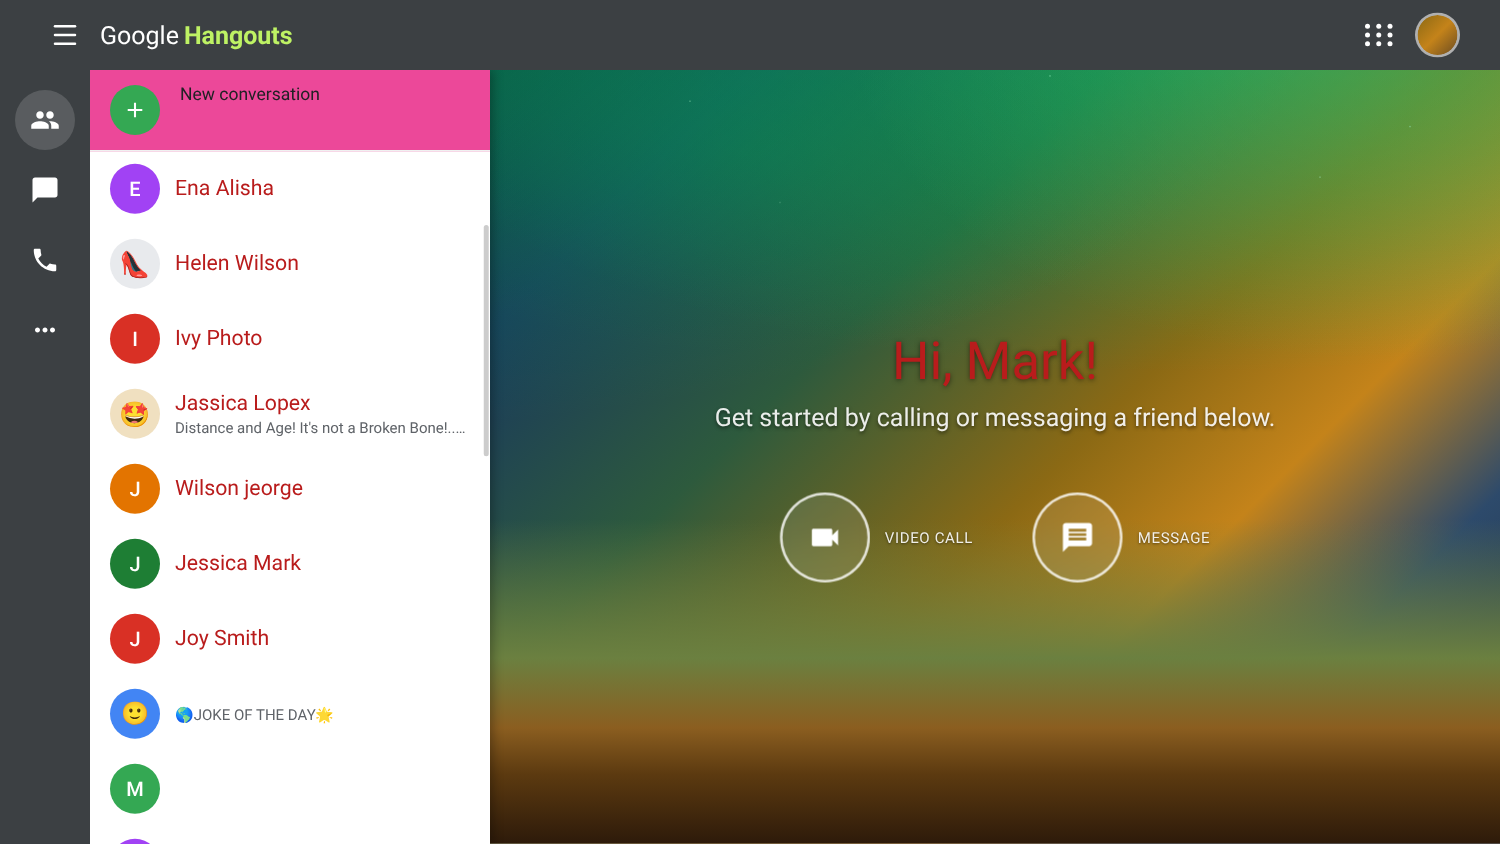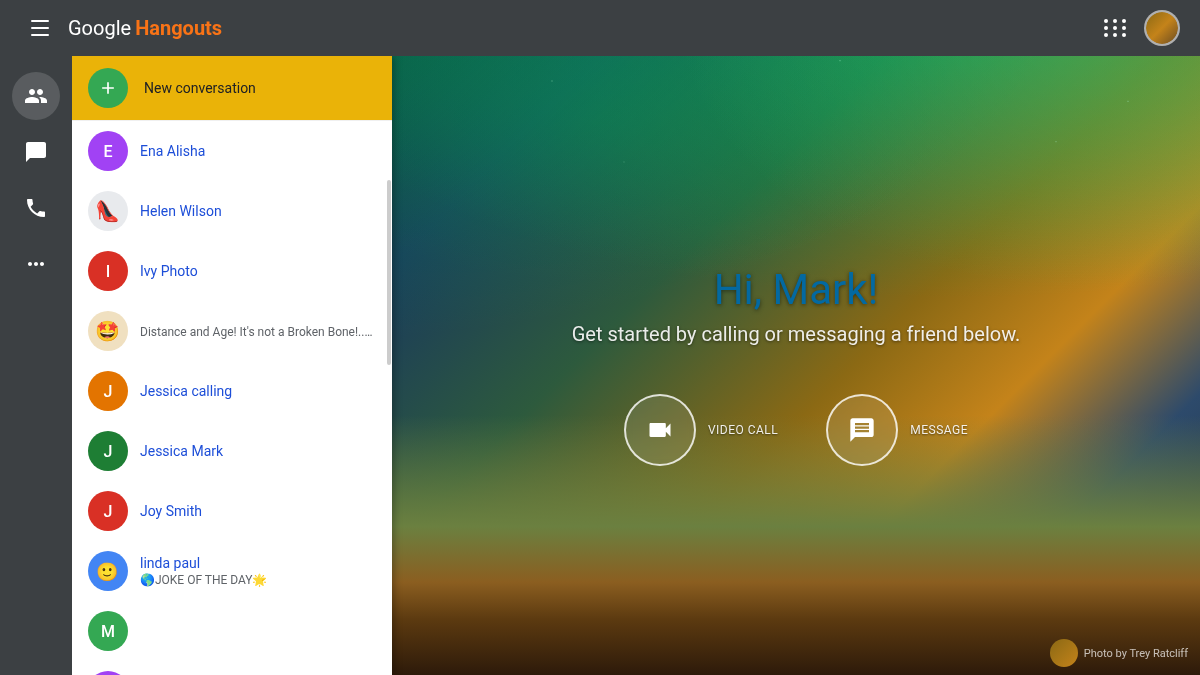--- a/index.html
+++ b/index.html
@@ -72,21 +72,21 @@
     }
 
     
     .top-bar {
       position: absolute;
       top: 0; left: 0; right: 0;
       height: 56px;
       background: #3c4043;
       display: flex;
       align-items: center;
-      padding: 0 20px;
+      padding: 0 32px;
       z-index: 20;
     }
     .hamburger-btn {
       width: 40px; height: 40px;
       display: flex; flex-direction: column;
       justify-content: center; align-items: center;
       gap: 5px;
       cursor: pointer;
       border-radius: 50%;
       flex-shrink: 0;
@@ -103,21 +103,21 @@
       gap: 0;
     }
     .logo-google {
       font-size: 20px;
       font-weight: 400;
       color: #fff;
     }
     .logo-hangouts {
       font-size: 20px;
       font-weight: 700;
-      color: #f97316;
+      color: #bef264;
       margin-left: 4px;
     }
     .top-bar-right {
       margin-left: auto;
       display: flex;
       align-items: center;
       gap: 8px;
     }
     .grid-icon-btn {
       width: 40px; height: 40px;
@@ -184,25 +184,24 @@
       background: #fff;
       overflow-y: auto;
       z-index: 14;
       box-shadow: 2px 0 8px rgba(0,0,0,0.3);
     }
     .contacts-panel::-webkit-scrollbar { width: 4px; }
     .contacts-panel::-webkit-scrollbar-thumb { background: #ccc; }
 
     .new-conv-item {
       display: flex;
-      align-items: center;
       padding: 12px 16px;
       gap: 16px;
       cursor: pointer;
-      background: #eab308;
+      background: #ec4899;
       border-bottom: 1px solid #f0f0f0;
     }
     .new-conv-circle {
       width: 40px; height: 40px;
       border-radius: 50%;
       background: #34a853;
       display: flex; align-items: center; justify-content: center;
       flex-shrink: 0;
     }
     .new-conv-label {
@@ -223,22 +222,22 @@
       border-radius: 50%;
       display: flex; align-items: center; justify-content: center;
       font-size: 16px;
       font-weight: 500;
       color: #fff;
       flex-shrink: 0;
       overflow: hidden;
     }
     .contact-info { flex: 1; min-width: 0; }
     .contact-name {
-      font-size: 14px;
-      color: #1d4ed8;
+      font-size: 17px;
+      color: #b91c1c;
       white-space: nowrap;
       overflow: hidden;
       text-overflow: ellipsis;
     }
     .contact-status {
       font-size: 12px;
       color: #5f6368;
       white-space: nowrap;
       overflow: hidden;
       text-overflow: ellipsis;
@@ -262,21 +261,21 @@
     .welcome-section {
       display: flex;
       flex-direction: column;
       align-items: center;
       gap: 8px;
       margin-bottom: 48px;
     }
     .welcome-title {
       font-size: 42px;
       font-weight: 400;
-      color: #0369a1;
+      color: #b91c1c;
       text-shadow: 0 1px 4px rgba(0,0,0,0.5);
     }
     .welcome-subtitle {
       font-size: 20px;
       color: rgba(255,255,255,0.9);
       text-shadow: 0 1px 3px rgba(0,0,0,0.5);
     }
 
     .action-buttons {
       display: flex;
@@ -454,49 +453,49 @@
     <div class="contact-item">
       <div class="contact-avatar" style="background:#d93025;">I</div>
       <div class="contact-info">
         <div class="contact-name">Ivy Photo</div>
       </div>
     </div>
 
     <div class="contact-item">
       <div class="contact-avatar" style="background:#f0e0c0; font-size:20px;">🤩</div>
       <div class="contact-info">
+        <div class="contact-name">Jassica Lopex</div>
         <div class="contact-status">Distance and Age! It's not a Broken Bone!..😍😍</div>
       </div>
     </div>
 
     <div class="contact-item">
       <div class="contact-avatar" style="background:#e37400;">J</div>
       <div class="contact-info">
-        <div class="contact-name">Jessica calling</div>
+        <div class="contact-name">Wilson jeorge</div>
       </div>
     </div>
 
     <div class="contact-item">
       <div class="contact-avatar" style="background:#1e7e34;">J</div>
       <div class="contact-info">
         <div class="contact-name">Jessica Mark</div>
       </div>
     </div>
 
     <div class="contact-item">
       <div class="contact-avatar" style="background:#d93025;">J</div>
       <div class="contact-info">
         <div class="contact-name">Joy Smith</div>
       </div>
     </div>
 
     <div class="contact-item">
       <div class="contact-avatar" style="background:#4285f4; font-size:18px;">🙂</div>
       <div class="contact-info">
-        <div class="contact-name">linda paul</div>
         <div class="contact-status">🌎JOKE OF THE DAY🌟</div>
       </div>
     </div>
 
     <div class="contact-item">
       <div class="contact-avatar" style="background:#34a853;">M</div>
     </div>
 
     <div class="contact-item">
       <div class="contact-avatar" style="background:#a142f4;">M</div>
@@ -530,18 +529,14 @@
         <div class="action-circle">
           <svg width="28" height="28" viewBox="0 0 24 24" fill="white">
             <path d="M20 2H4c-1.1 0-2 .9-2 2v18l4-4h14c1.1 0 2-.9 2-2V4c0-1.1-.9-2-2-2zm-2 12H6v-2h12v2zm0-3H6V9h12v2zm0-3H6V6h12v2z"></path>
           </svg>
         </div>
         <span class="action-label">MESSAGE</span>
       </div>
     </div>
   </div>
 
-  <div class="photo-credit">
-    <div class="photo-credit-thumb"></div>
-    <span>Photo by Trey Ratcliff</span>
-  </div>
 
 </div>
 
 </body></html>

